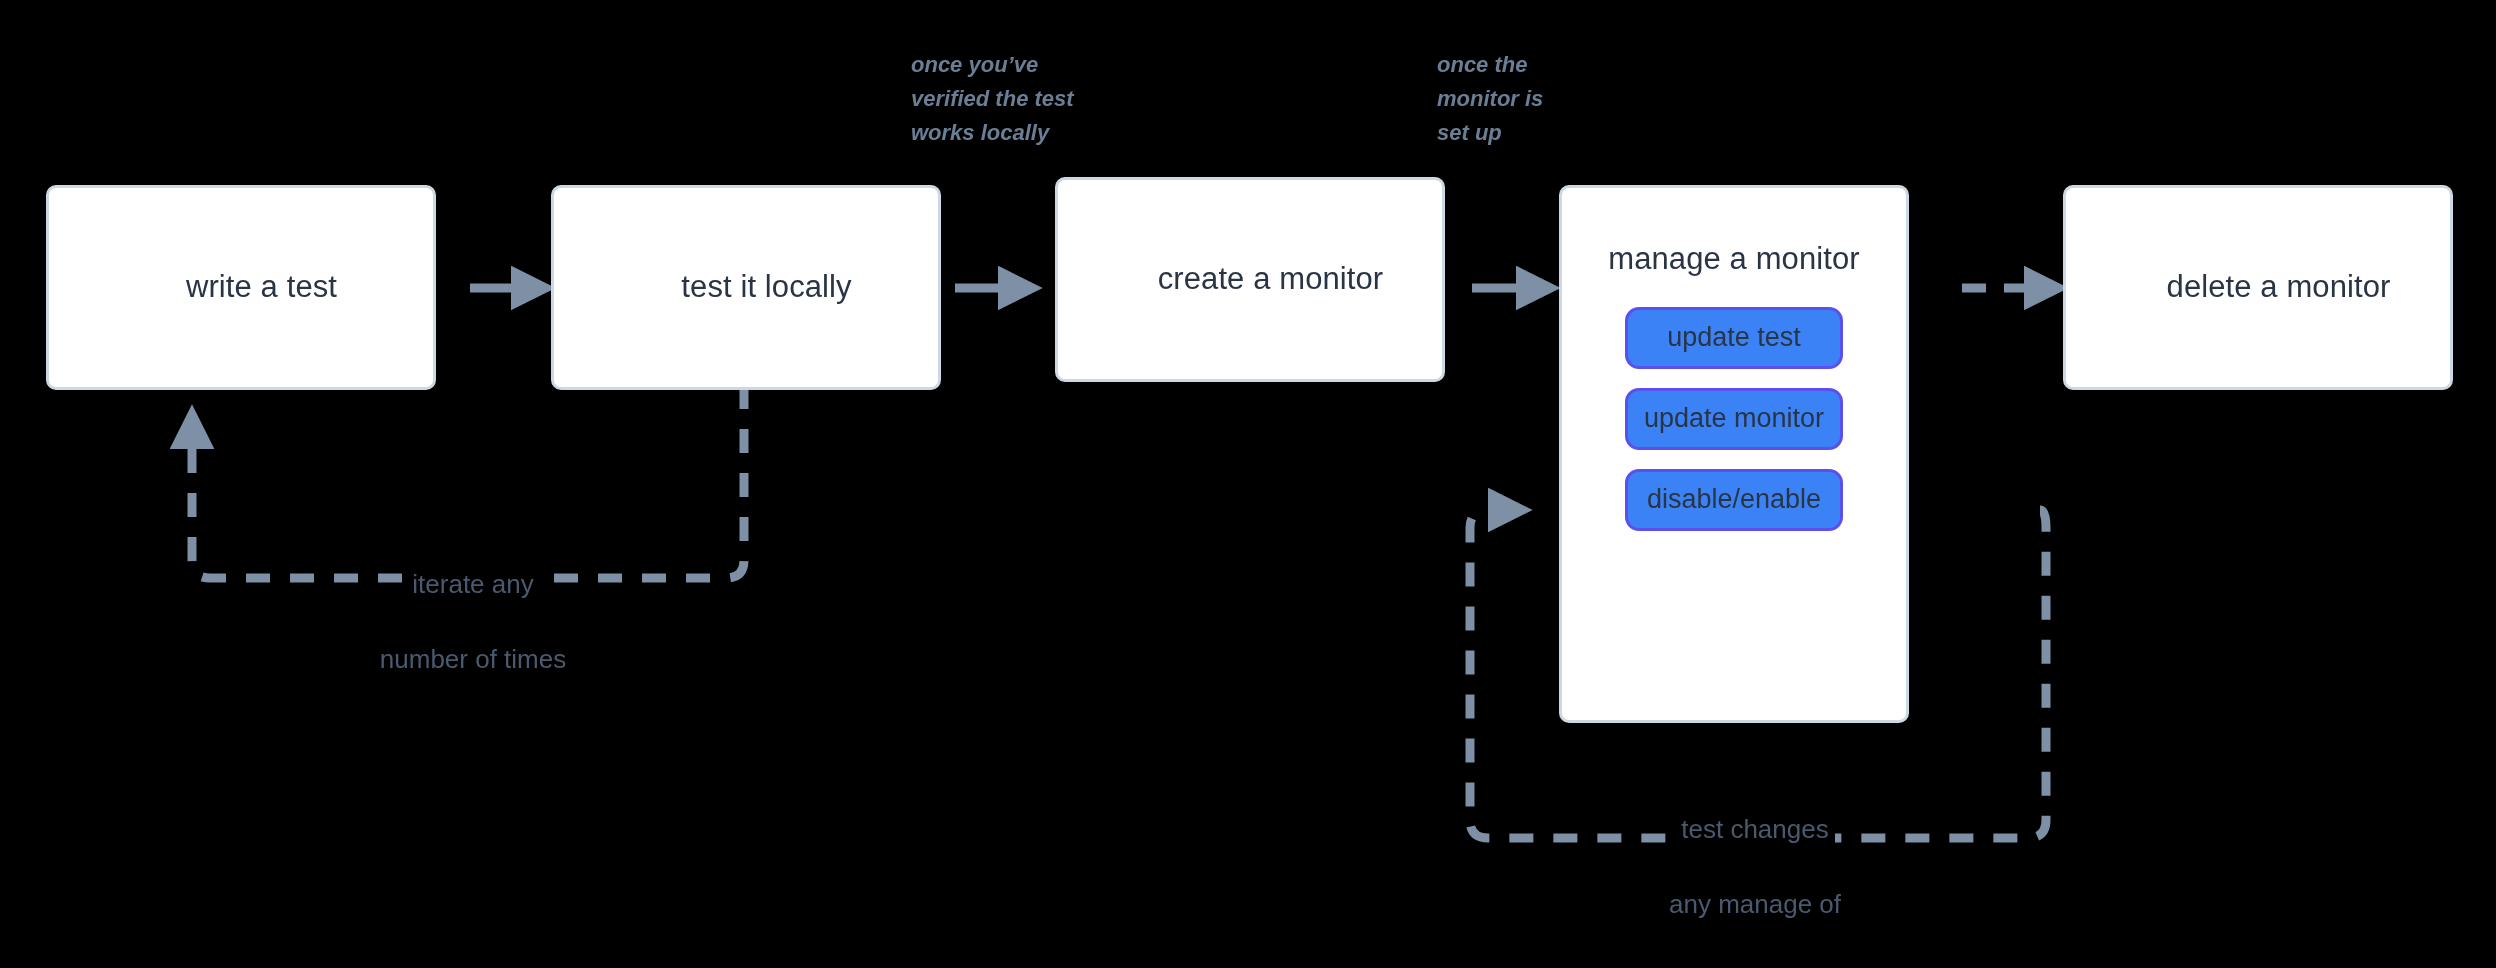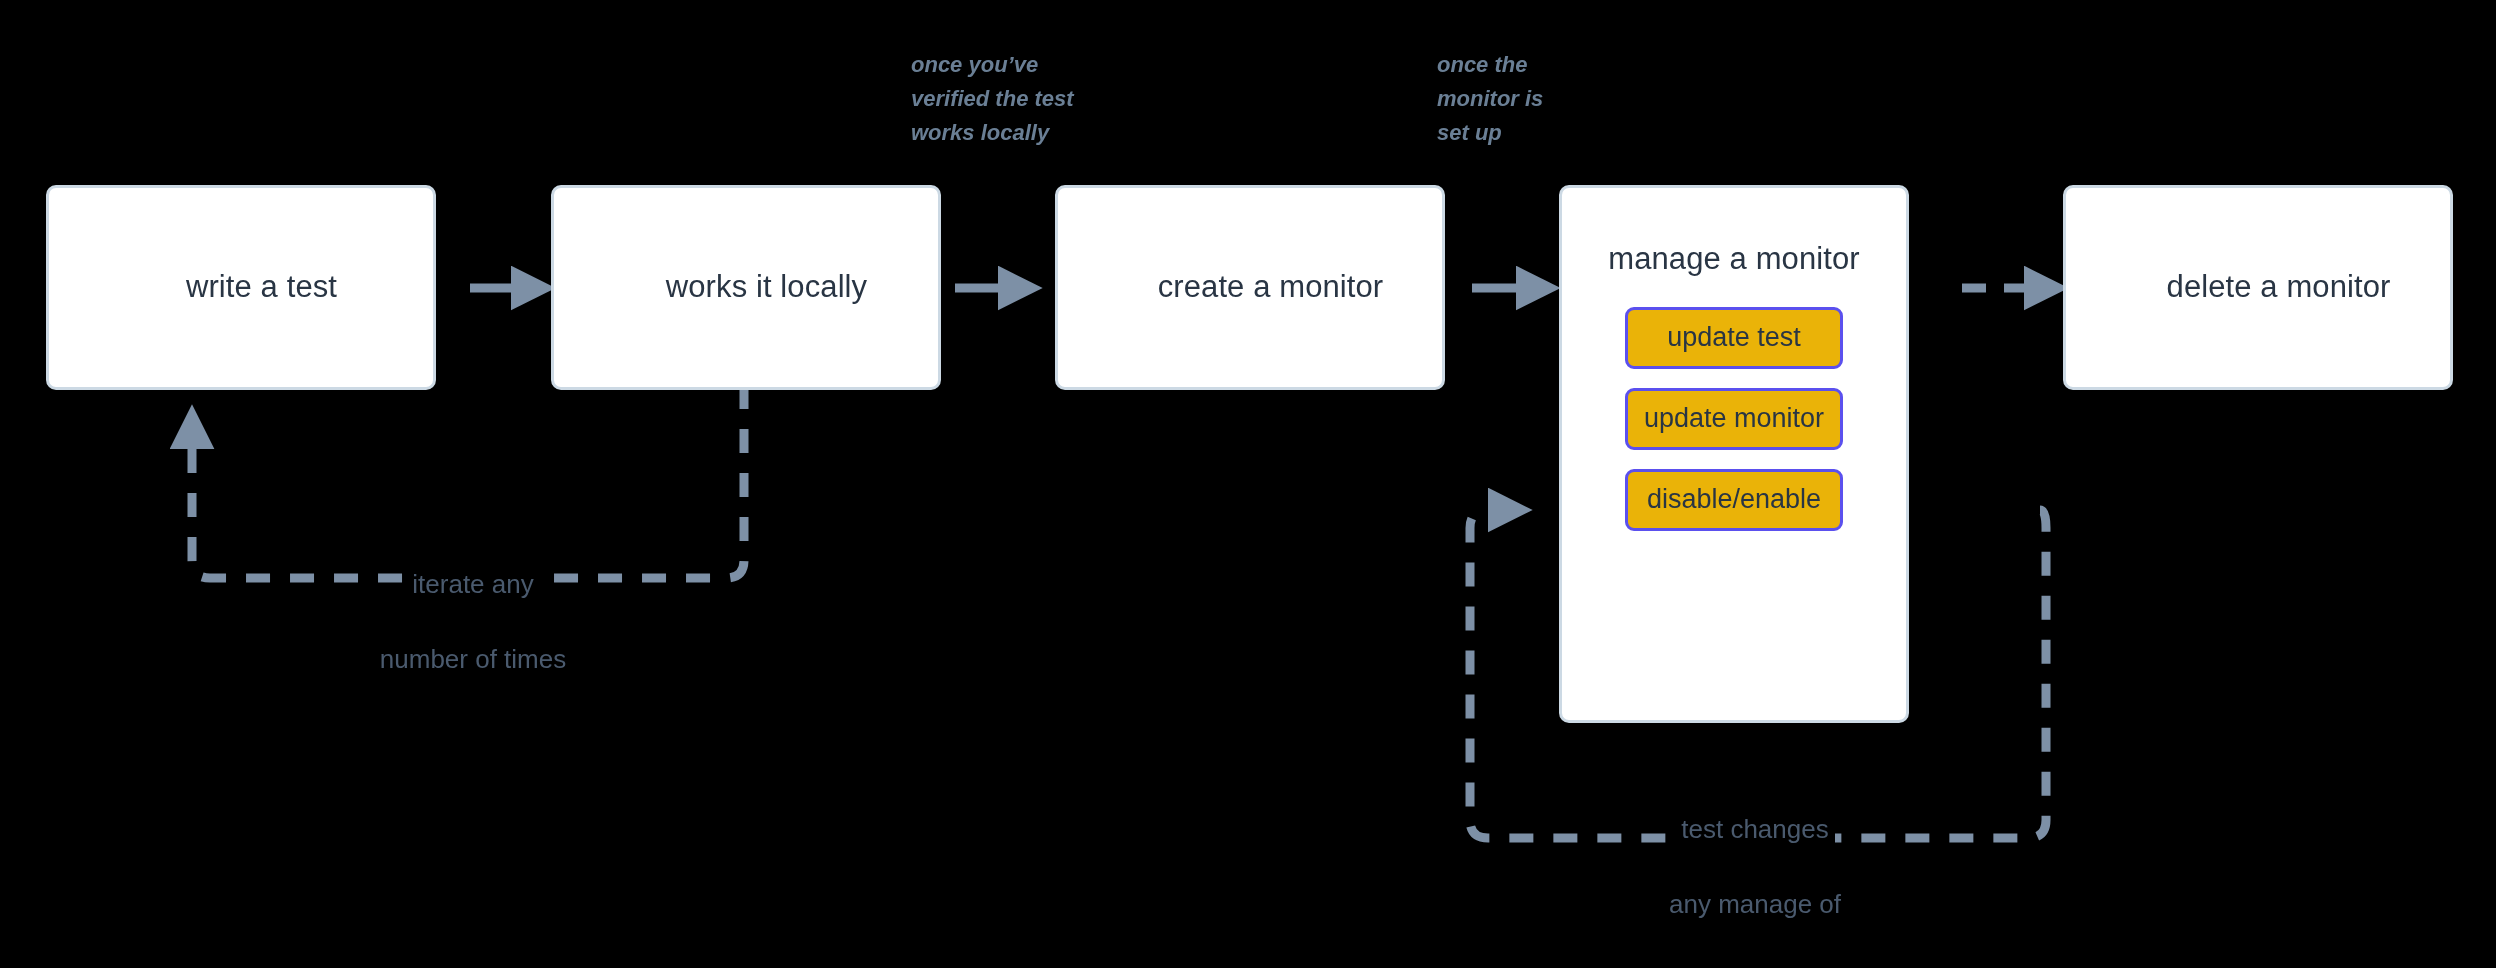--- a/index.html
+++ b/index.html
@@ -69,23 +69,23 @@
     flex-direction: column;
     gap: 19px;
     width: 100%;
     align-items: center;
     padding-bottom: 22px;
   }
   .sub-node {
     box-sizing: border-box;
     width: 218px;
     height: 62px;
-    background: #eab308;
+    background: #3b82f6;
     border: 3px solid #5b50ee;
-    border-radius: 9px;
+    border-radius: 14px;
     display: flex;
     align-items: center;
     justify-content: center;
   }
   .sub-node-label {
     color: #293544;
     font-size: 27px;
     line-height: 1;
     white-space: nowrap;
   }
@@ -154,24 +154,24 @@
     <g>
       <path d="M 2040 510 Q 2046 510 2046 528 L 2046 820 Q 2046 838 2028 838 L 1488 838 Q 1470 838 1470 820 L 1470 528 Q 1470 510 1488 510 L 1512 510" fill="none" stroke="#7d90a6" stroke-width="9" stroke-dasharray="24 20" stroke-linecap="butt" marker-end="url(#arrowhead)"></path>
     </g>
   </svg>
 
   <div class="node simple" style="left:46px; top:185px; width:390px; height:205px;">
     <span class="node-label">write a test</span>
   </div>
 
   <div class="node simple" style="left:551px; top:185px; width:390px; height:205px;">
-    <span class="node-label">works it locally</span>
-  </div>
-
-  <div class="node simple" style="left:1055px; top:185px; width:390px; height:205px;">
+    <span class="node-label">test it locally</span>
+  </div>
+
+  <div class="node simple" style="left:1055px; top:177px; width:390px; height:205px;">
     <span class="node-label">create a monitor</span>
   </div>
 
   <div class="node container" style="left:1559px; top:185px; width:350px; height:538px;">
     <span class="node-label">manage a monitor</span>
 
     <div class="sub-list">
       <div class="sub-node">
         <span class="sub-node-label">update test</span>
       </div>

